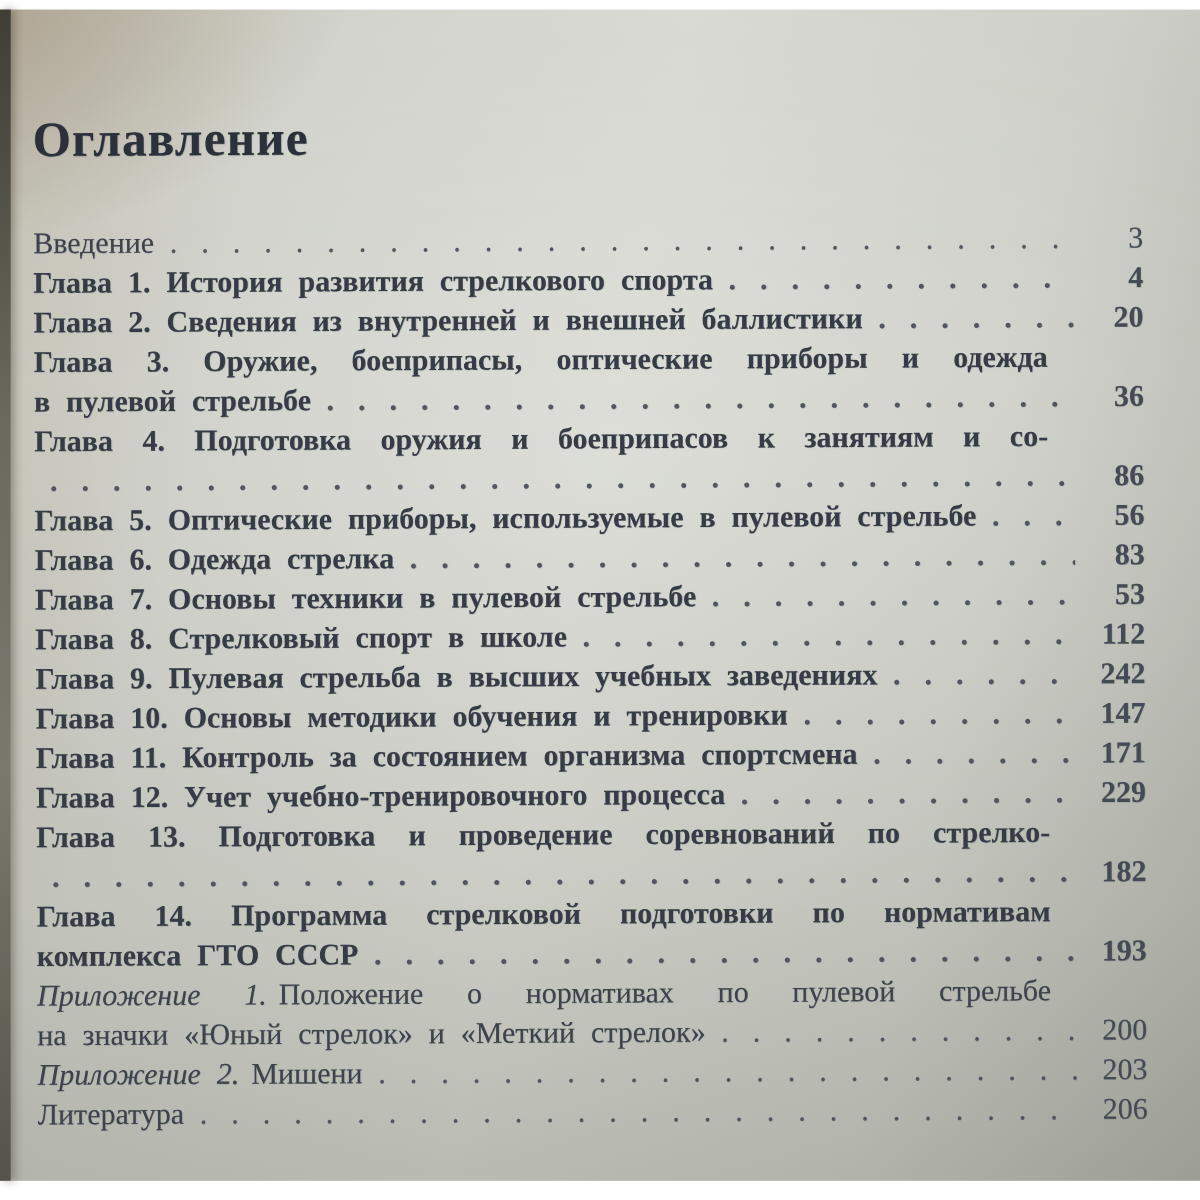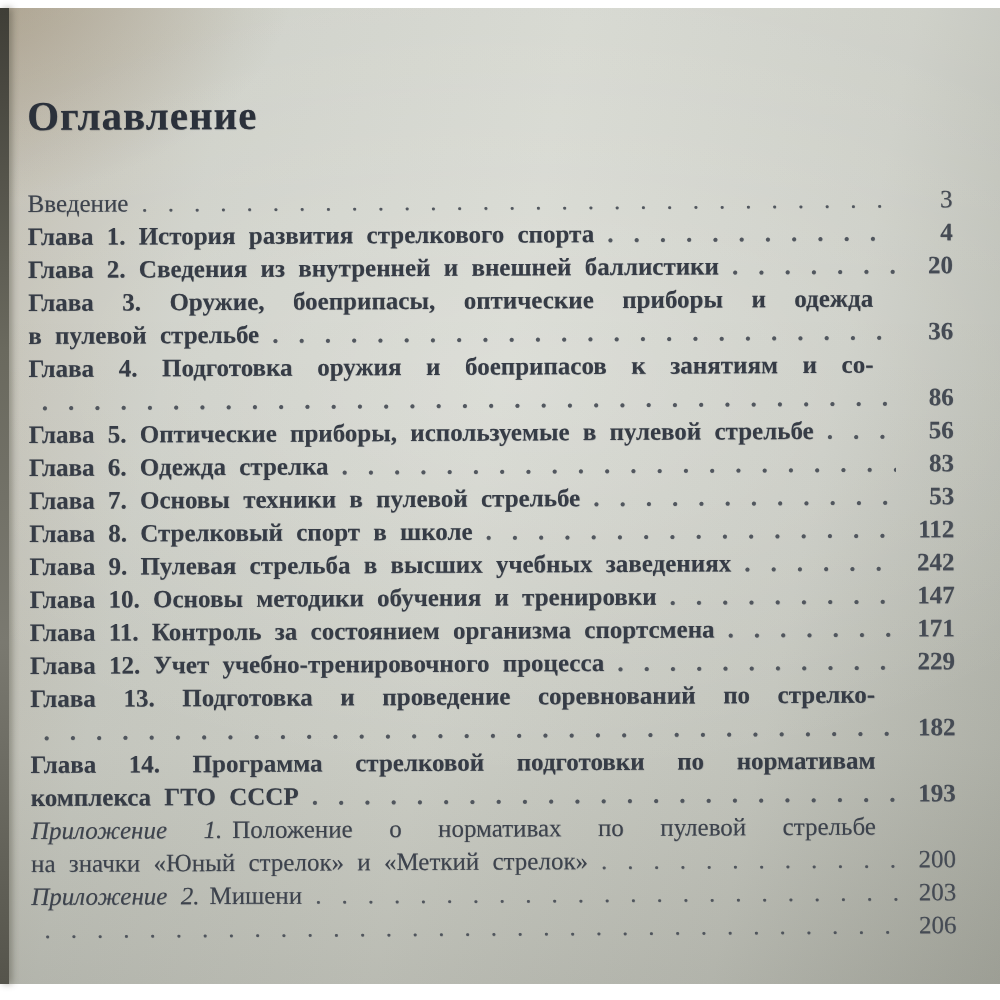--- a/index.html
+++ b/index.html
@@ -212,19 +212,20 @@
         </div>
         <div class="entry">
           <div class="row">
             <span class="txt"><span class="ital">Приложение 2.</span><span>Мишени</span></span>
             <span class="dots">.............................................</span>
             <span class="num">203</span>
           </div>
         </div>
         <div class="entry">
           <div class="row">
+            <span class="txt"><span>Литература</span></span>
             <span class="dots">.............................................</span>
             <span class="num">206</span>
           </div>
         </div>
       </div>
   </div>
 </div>
 
 </body></html>

